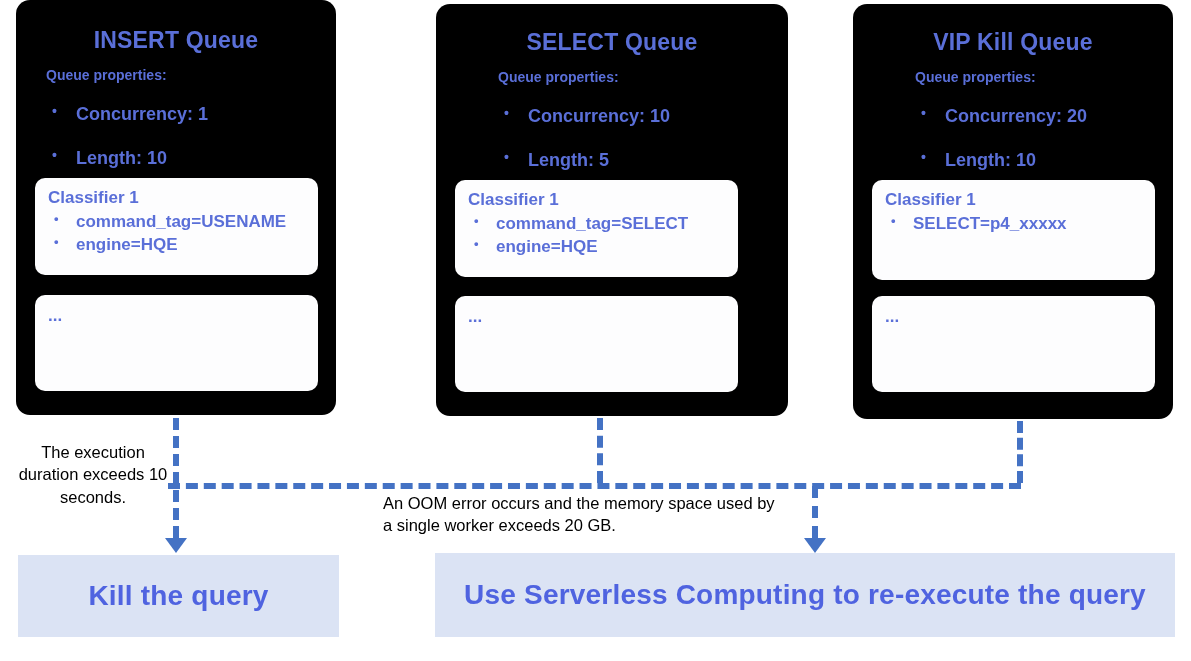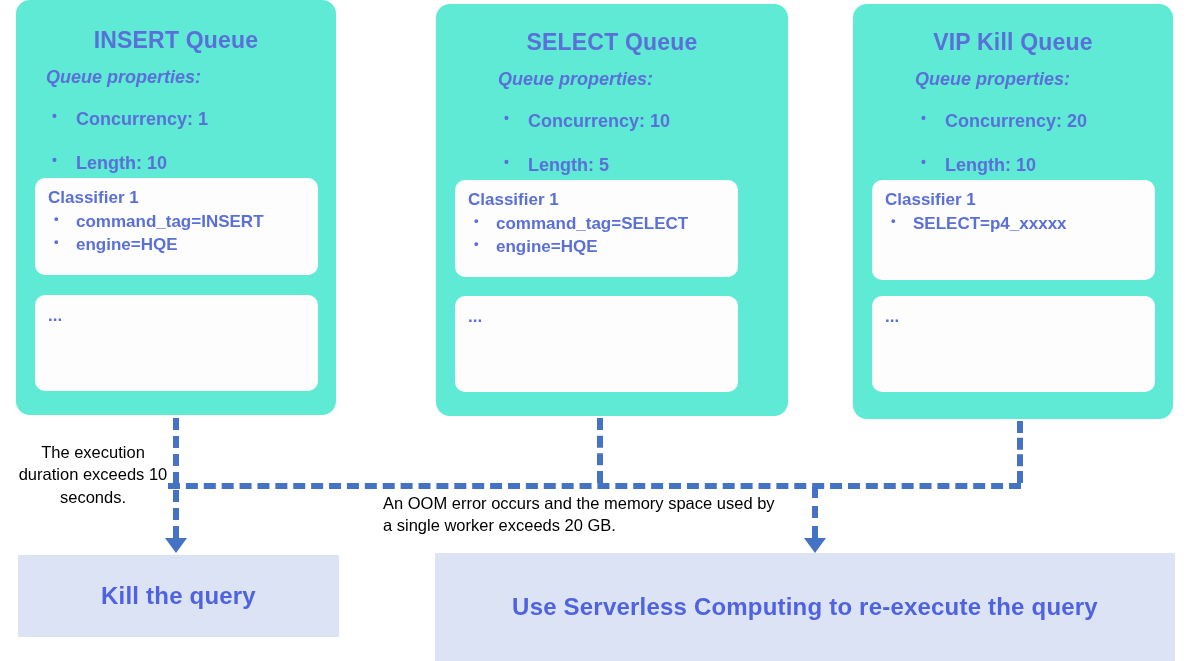--- a/index.html
+++ b/index.html
@@ -14,36 +14,35 @@
     position: relative;
     width: 1191px;
     height: 661px;
     background: #ffffff;
     overflow: hidden;
   }
 
   
   .queue-card {
     position: absolute;
-    background: #5eead4;
+    background: #000000;
     border-radius: 14px;
     box-sizing: border-box;
   }
   .queue-title {
     text-align: center;
     color: #5a6fd8;
     font-weight: bold;
     font-size: 23px;
     letter-spacing: 0.2px;
   }
   .props-head {
     color: #5a6fd8;
     font-weight: bold;
-    font-size: 18px;
-    font-style: italic;
+    font-size: 14px;
   }
   .props-list {
     list-style: none;
     margin: 2px 0 0 0;
     padding: 0;
   }
   .props-list li {
     color: #5a6fd8;
     font-weight: bold;
     font-size: 18px;
@@ -133,21 +132,21 @@
     position: absolute;
     background: #dbe3f4;
     display: flex;
     align-items: center;
     justify-content: center;
     box-sizing: border-box;
   }
   .result-label {
     color: #4f63e0;
     font-weight: bold;
-    font-size: 24px;
+    font-size: 28px;
     letter-spacing: 0.2px;
   }
 </style>
 </head>
 <body>
 
 <div id="canvas">
 
   <div class="queue-card" style="left:16px; top:0px; width:320px; height:415px;">
     <div class="queue-title" style="position:absolute; left:0; top:27px; width:100%;">INSERT Queue</div>
@@ -155,21 +154,21 @@
       <div class="props-head">Queue properties:</div>
       <ul class="props-list">
         <li>Concurrency: 1</li>
         <li>Length: 10</li>
       </ul>
     </div>
 
     <div class="inner-box" style="left:19px; top:178px; width:283px; height:97px;">
       <div class="classifier-title" style="position:absolute; left:13px; top:9px;">Classifier 1</div>
       <ul class="classifier-list" style="position:absolute; left:13px; top:32px;">
-        <li>command_tag=INSERT</li>
+        <li>command_tag=USENAME</li>
         <li>engine=HQE</li>
       </ul>
     </div>
 
     <div class="inner-box" style="left:19px; top:295px; width:283px; height:96px;">
       <span class="ellipsis-text" style="position:absolute; left:13px; top:11px;">...</span>
     </div>
   </div>
 
   <div class="queue-card" style="left:436px; top:4px; width:352px; height:412px;">
@@ -234,17 +233,17 @@
   </div>
 
   <div class="note" style="left:383px; top:492px; width:392px;">
     <span>An OOM error occurs and the memory space used by a single worker exceeds 20 GB.</span>
   </div>
 
   <div class="result-box" style="left:18px; top:555px; width:321px; height:82px;">
     <span class="result-label">Kill the query</span>
   </div>
 
-  <div class="result-box" style="left:435px; top:553px; width:740px; height:108px;">
+  <div class="result-box" style="left:435px; top:553px; width:740px; height:84px;">
     <span class="result-label">Use Serverless Computing to re-execute the query</span>
   </div>
 
 </div>
 
 </body></html>

